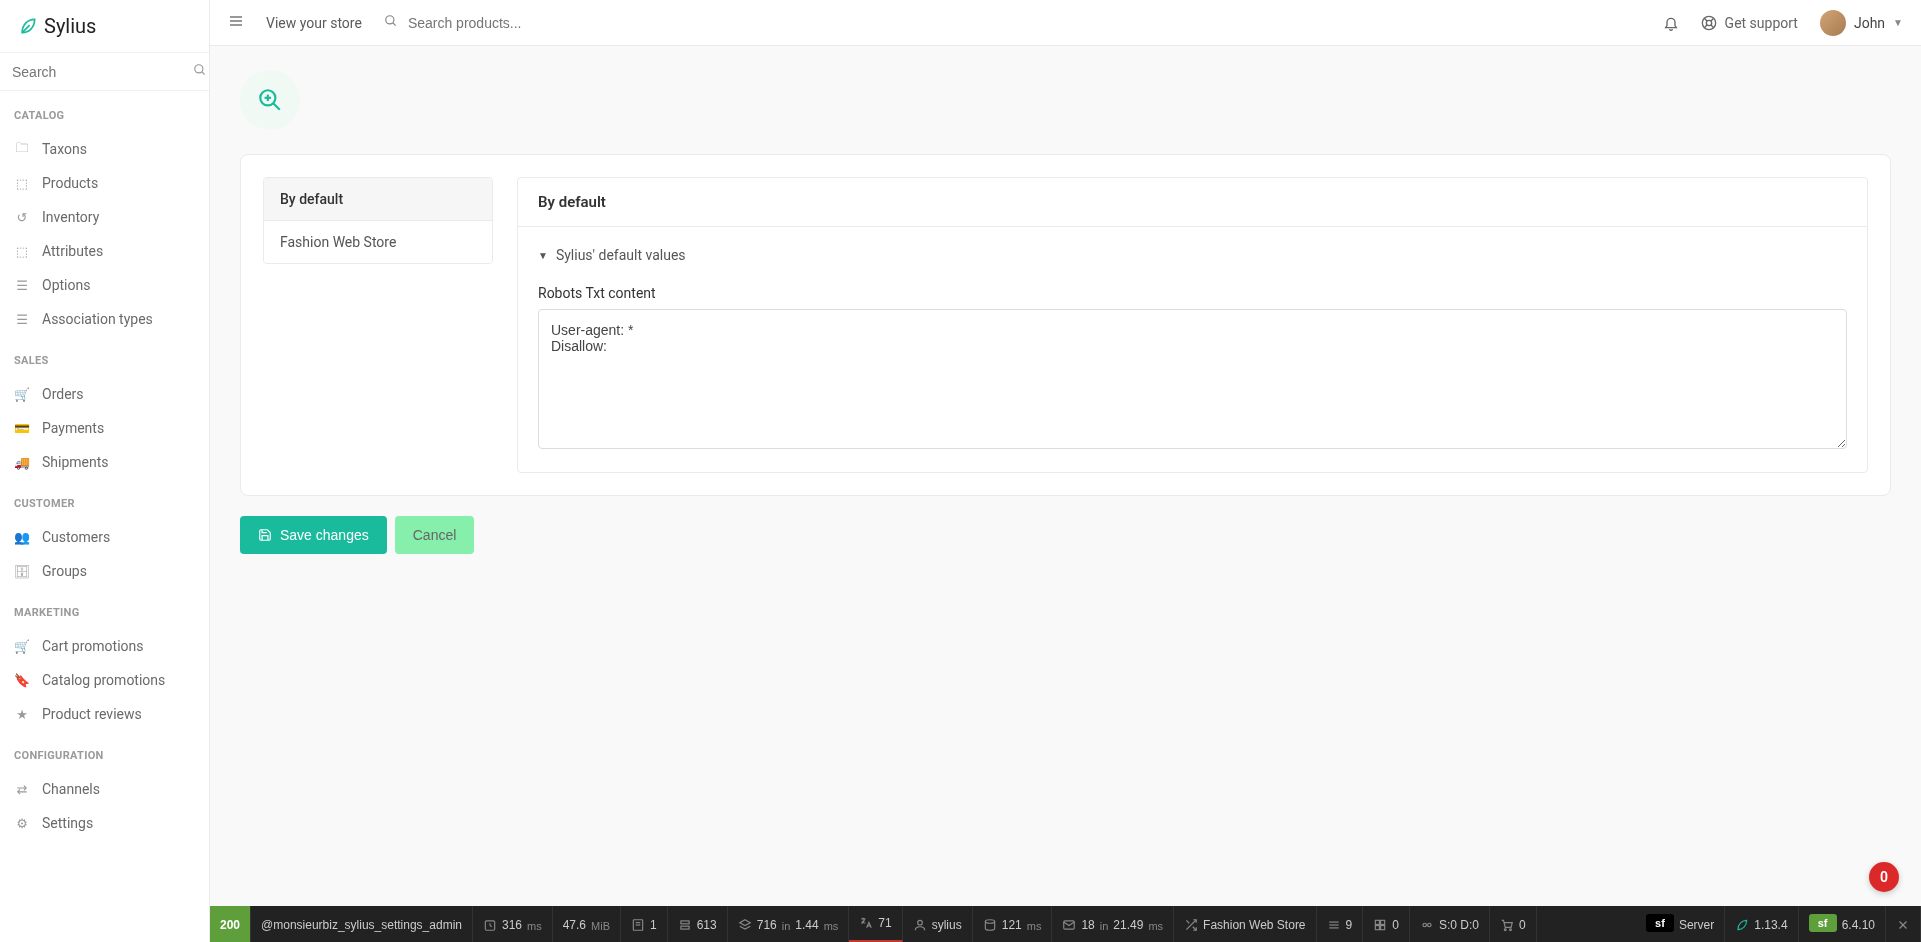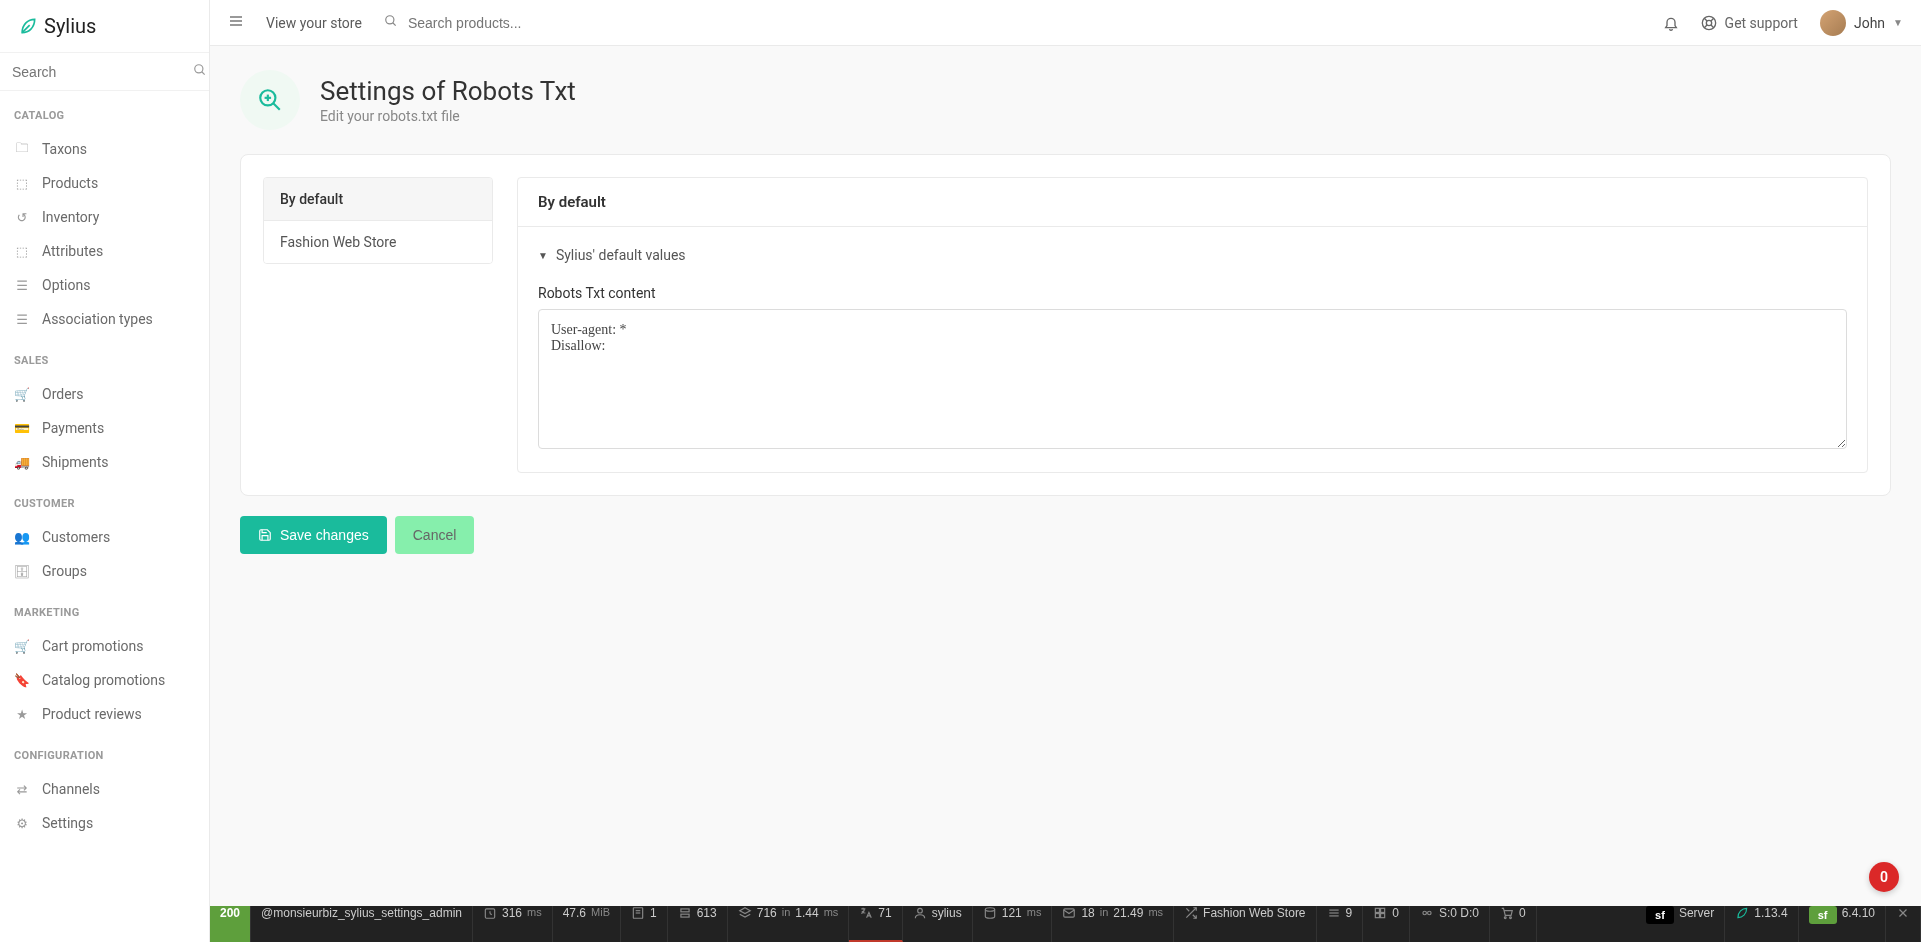--- a/index.html
+++ b/index.html
@@ -173,21 +173,21 @@
       font-size: 14px;
       color: #333;
       margin-bottom: 8px;
     }
     .form-textarea {
       width: 100%;
       min-height: 140px;
       border: 1px solid #dcdcdc;
       border-radius: 4px;
       padding: 12px;
-      font-family: Liberation Serif, serif;
+      font-family: Liberation Sans, sans-serif;
       font-size: 14px;
       color: #444;
       resize: both;
       outline: none;
     }
     
     .btn-row { display: flex; gap: 8px; }
     .btn {
       padding: 11px 18px;
       border-radius: 4px;
@@ -219,22 +219,22 @@
       height: 36px;
       background: #222;
       color: #ccc;
       display: flex;
       align-items: stretch;
       font-size: 12px;
       font-family: Arial, sans-serif;
     }
     .debug-item {
       display: flex;
-      align-items: flex-start;
-      padding: 0 10px;
+      align-items: flex-end;
+      padding: 10px 10px;
       gap: 5px;
       border-right: 1px solid #333;
       cursor: pointer;
     }
     .debug-item.status { background: #5e9f3c; color: #fff; font-weight: 600; }
     .debug-item .unit { color: #888; font-size: 11px; }
     .debug-item.highlight { border-bottom: 2px solid #c0392b; }
     .debug-spacer { flex: 1; }
     .debug-item svg { width: 14px; height: 14px; }
     .sf-badge {
@@ -408,24 +408,20 @@
     <div class="content">
       <div class="page-header">
         <div class="page-header-icon">
           <svg viewBox="0 0 24 24" fill="none" stroke="currentColor" stroke-width="2">
               <circle cx="10" cy="10" r="7"></circle>
               <line x1="21" y1="21" x2="15" y2="15"></line>
               <line x1="10" y1="7" x2="10" y2="13"></line>
               <line x1="7" y1="10" x2="13" y2="10"></line>
             </svg>
         </div>
-        <div>
-          <h1 class="page-title">Settings of Robots Txt</h1>
-          <div class="page-subtitle">Edit your robots.txt file</div>
-        </div>
       </div>
 
       <div class="card card-flex">
         <div class="tabs-vertical" id="tabs-vertical">
             <div class="tab-item active">By default</div>
             <div class="tab-item">Fashion Web Store</div>
           </div>
         <div class="panel">
           <div class="panel-header">By default</div>
           <div class="panel-body">

